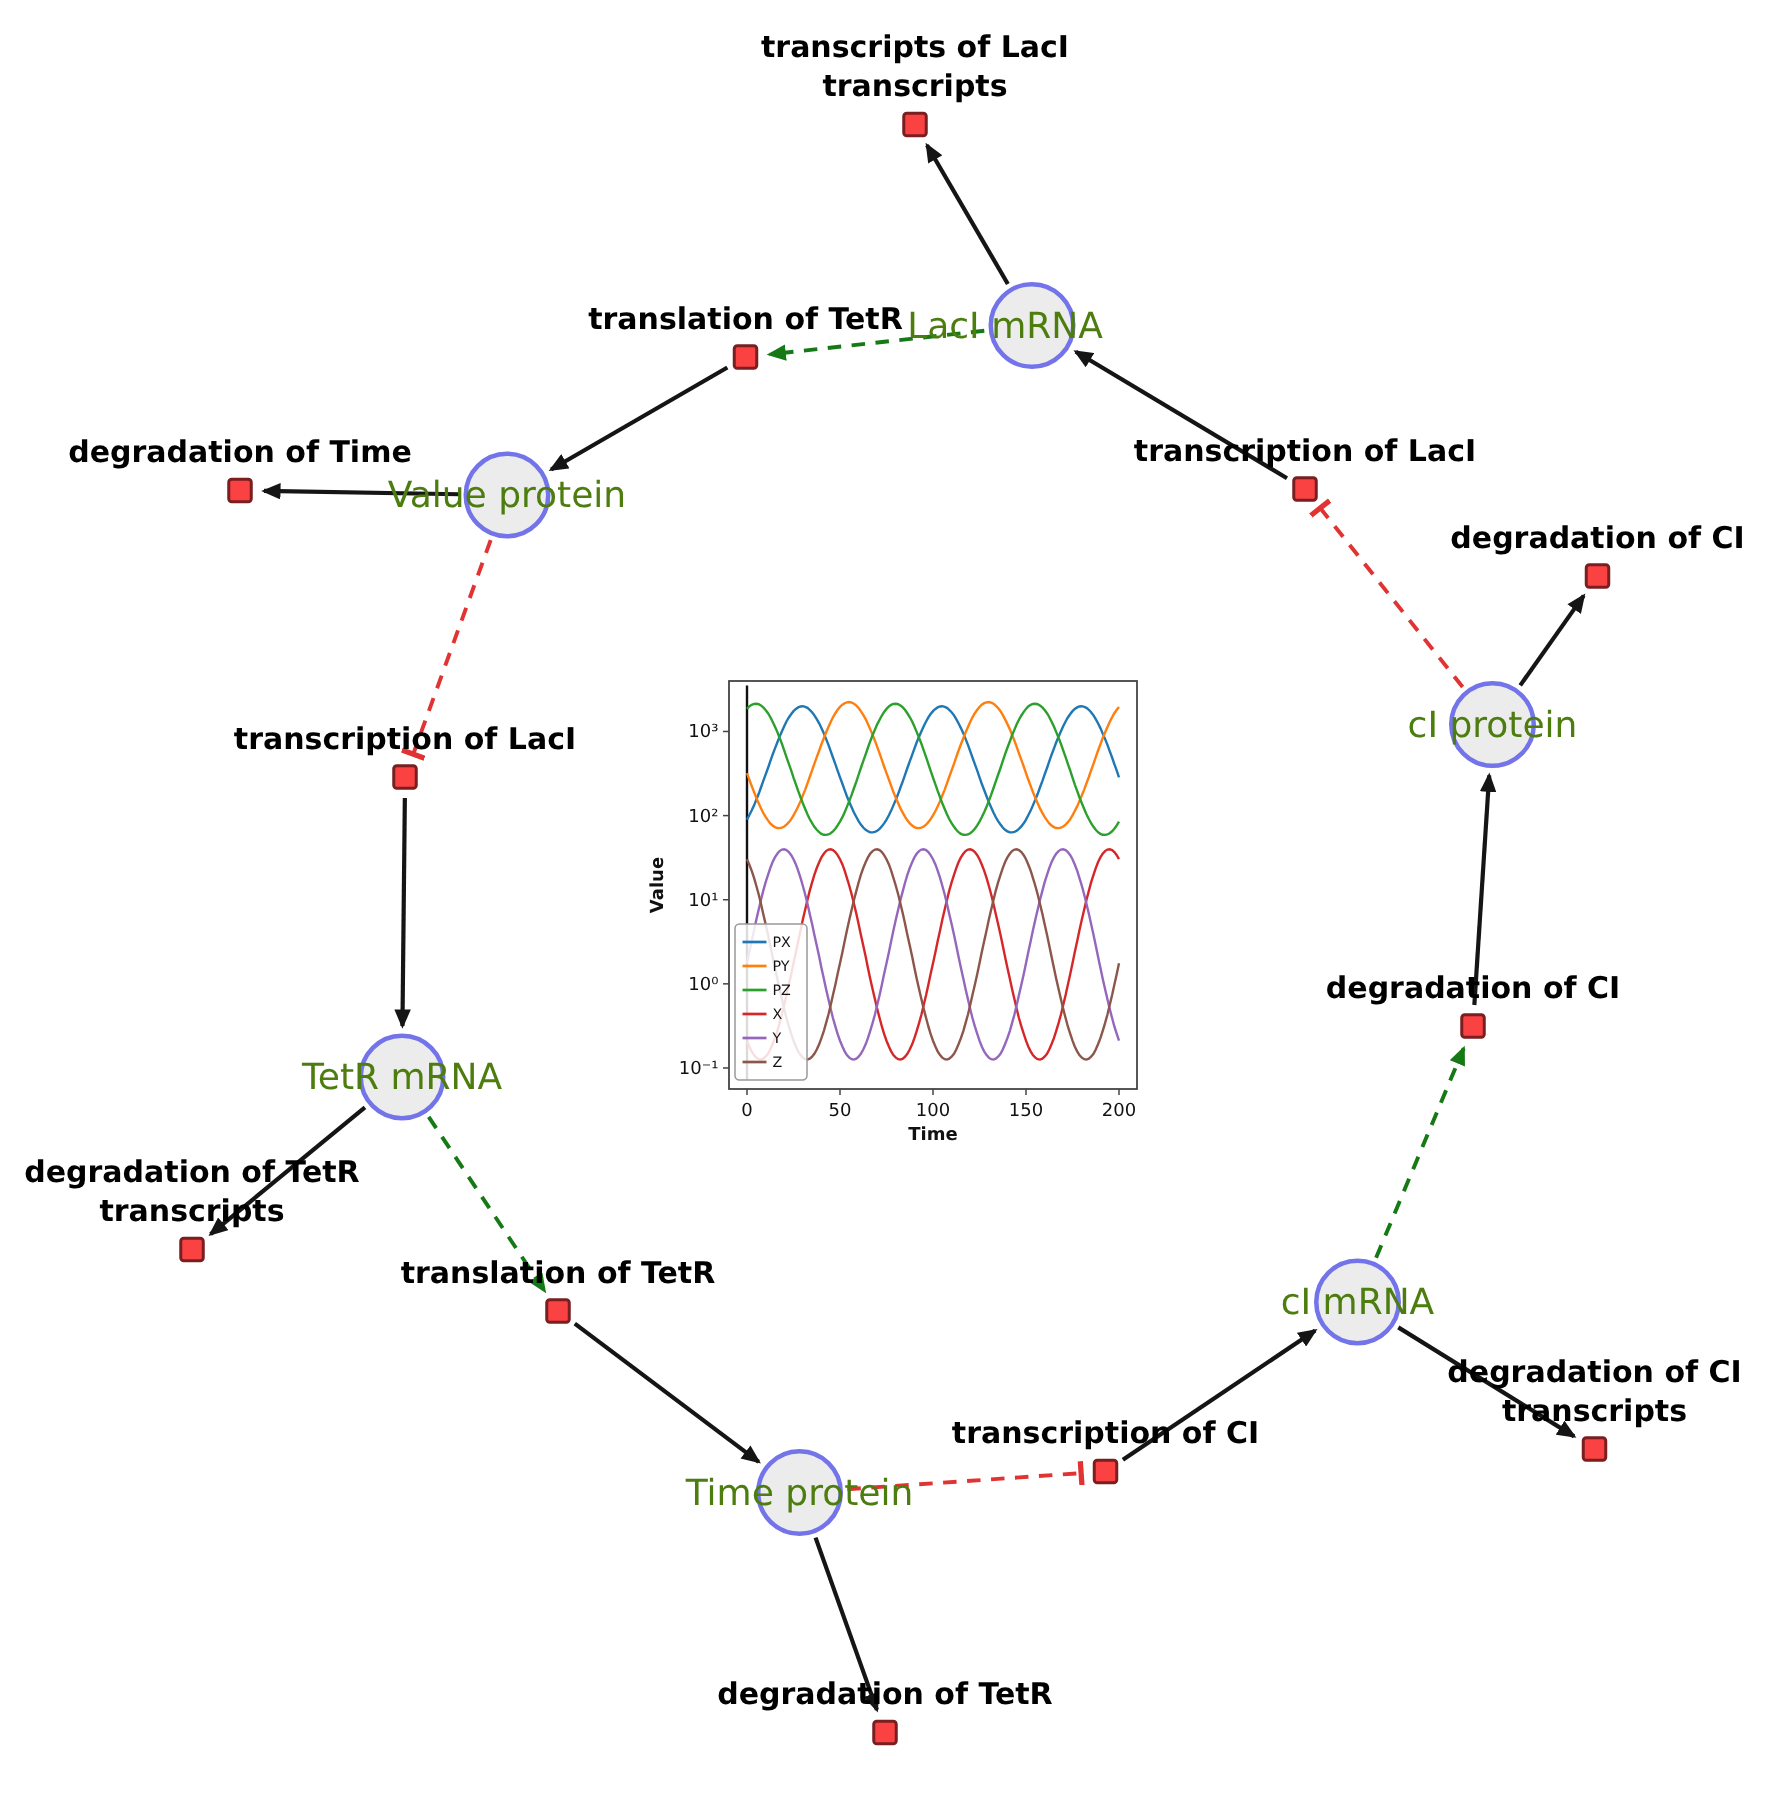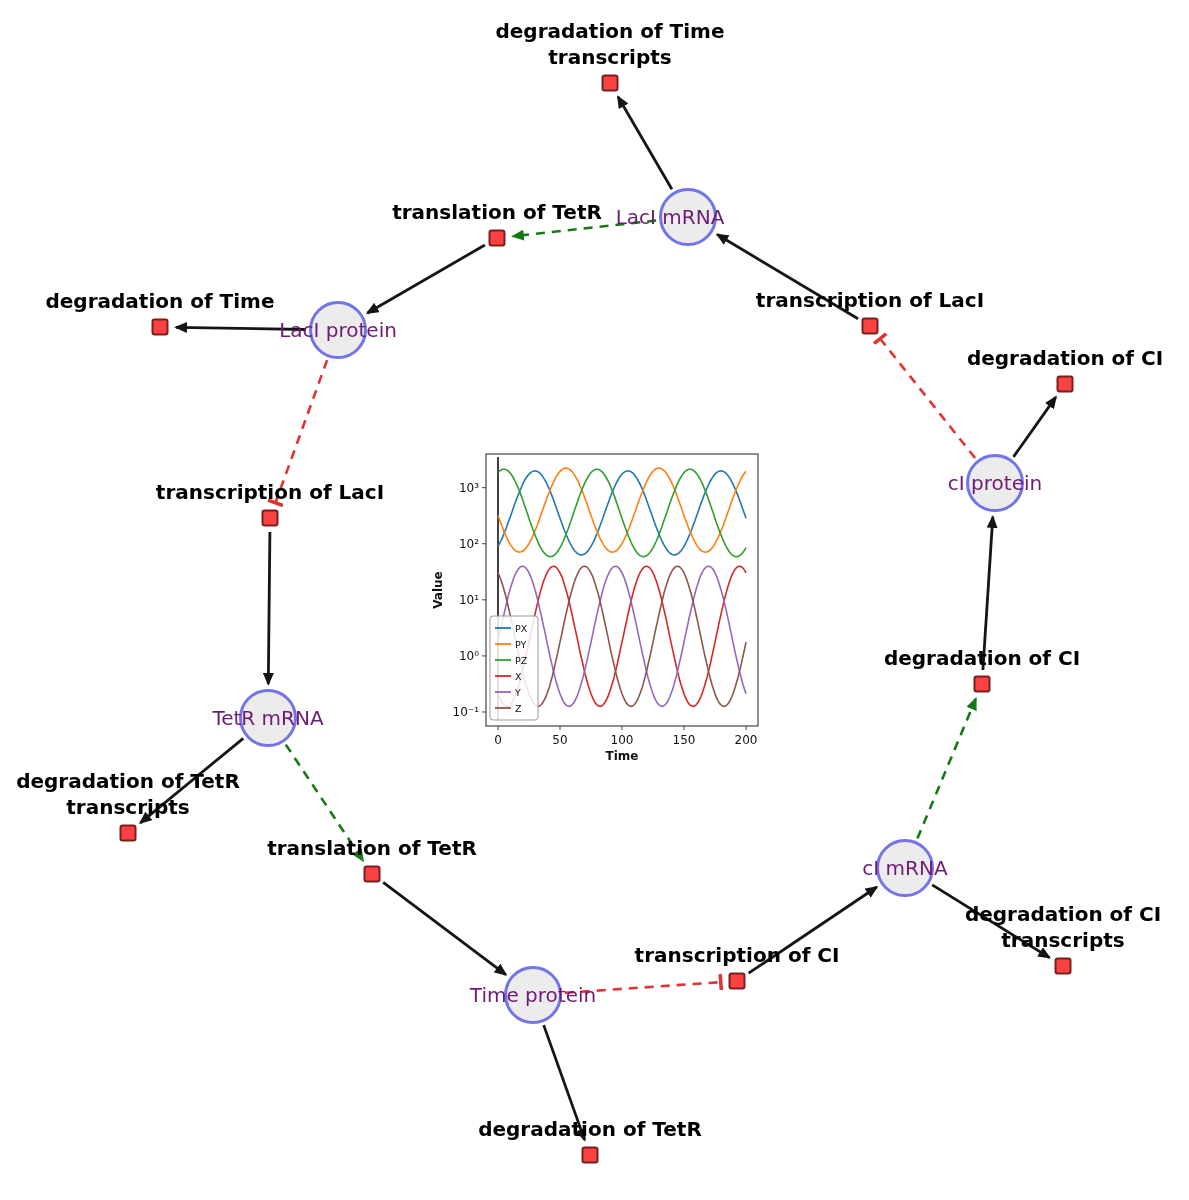--- a/index.html
+++ b/index.html
@@ -9,21 +9,21 @@
   }
   #edge-layer{position:absolute;left:0;top:0;}
   .node{position:absolute;width:0;height:0;}
   .species-circle{
     position:absolute;left:0;top:0;width:58px;height:58px;box-sizing:border-box;
     border-radius:50%;background:#ececec;border:3px solid #7373ea;
     transform:translate(-50%,-50%);
   }
   .species-label{
     position:absolute;left:0;top:0;transform:translate(-50%,-50%);
-    font-size:20px;color:#701a75;white-space:nowrap;pointer-events:none;
+    font-size:24px;color:#4d7c0f;white-space:nowrap;pointer-events:none;
   }
   .reaction-square{
     position:absolute;left:0;top:0;width:17px;height:17px;box-sizing:border-box;
     background:#fa4242;border:2px solid #7a1f1f;border-radius:3px;
     transform:translate(-50%,-50%);
   }
   .reaction-label{
     position:absolute;left:0;top:-13px;width:280px;margin-left:-140px;
     transform:translateY(-100%);text-align:center;
     font-size:20px;font-weight:bold;color:#000;line-height:1.3;pointer-events:none;
@@ -70,42 +70,42 @@
       <line x1="243.3" y1="738.3" x2="140.4" y2="822.8" class="e-black" marker-end="url(#arrow-black)"></line>
       <line x1="932.2" y1="884.9" x2="1049.4" y2="957.6" class="e-black" marker-end="url(#arrow-black)"></line>
     </svg>
 
   <div class="node species" style="left: 688px; top: 217px;">
     <div class="species-circle"></div>
     <div class="species-label" style="left: -18px;">LacI mRNA</div>
   </div>
   <div class="node species" style="left: 338px; top: 330px;">
     <div class="species-circle"></div>
-    <div class="species-label">LacI protein</div>
+    <div class="species-label">Value protein</div>
   </div>
   <div class="node species" style="left: 995px; top: 483px;">
     <div class="species-circle"></div>
     <div class="species-label">cI protein</div>
   </div>
   <div class="node species" style="left: 268px; top: 718px;">
     <div class="species-circle"></div>
     <div class="species-label">TetR mRNA</div>
   </div>
   <div class="node species" style="left: 905px; top: 868px;">
     <div class="species-circle"></div>
     <div class="species-label">cI mRNA</div>
   </div>
   <div class="node species" style="left: 533px; top: 995px;">
     <div class="species-circle"></div>
     <div class="species-label">Time protein</div>
   </div>
 
   <div class="node reaction" style="left: 610px; top: 83px;">
     <div class="reaction-square"></div>
-    <div class="reaction-label">degradation of Time transcripts</div>
+    <div class="reaction-label">transcripts of LacI transcripts</div>
   </div>
   <div class="node reaction" style="left: 497px; top: 238px;">
     <div class="reaction-square"></div>
     <div class="reaction-label">translation of TetR</div>
   </div>
   <div class="node reaction" style="left: 160px; top: 327px;">
     <div class="reaction-square"></div>
     <div class="reaction-label">degradation of Time</div>
   </div>
   <div class="node reaction" style="left: 870px; top: 326px;">

